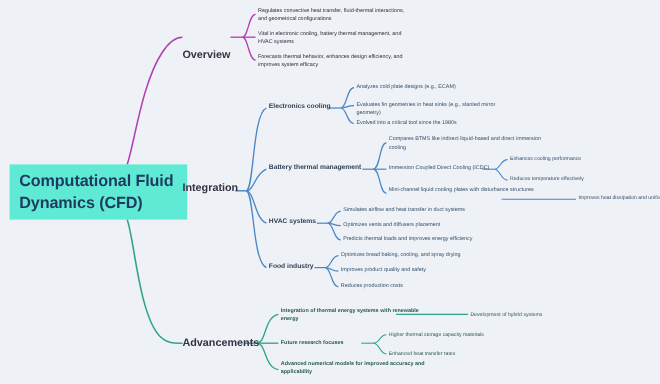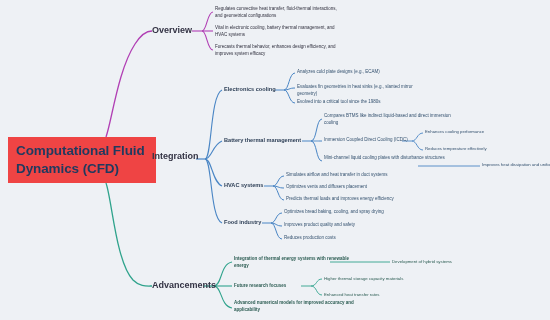--- a/index.html
+++ b/index.html
@@ -30,38 +30,38 @@
   .node {
     position: absolute;
     box-sizing: border-box;
   }
   
   #root-node {
     left: 8px;
     top: 137px;
     width: 148px;
     height: 46px;
-    background: #ef4444;
+    background: #5eead4;
     color: #1f3a5f;
     font-size: 13.5px;
     font-weight: bold;
     line-height: 1.35;
     padding: 6px 8px;
     display: flex;
     align-items: center;
     letter-spacing: -0.1px;
   }
   
   .branch-label {
     font-size: 8.2px;
     font-weight: bold;
     white-space: nowrap;
     color: #3c3c4a;
   }
-  #lvl1-overview { left: 152px; top: 25px; color: #333344; }
+  #lvl1-overview { left: 152px; top: 40px; color: #333344; }
   #lvl1-applications { left: 152px; top: 151px; color: #333344; }
   #lvl1-advancements { left: 152px; top: 280px; color: #333344; text-align: center; }
   .branch-label.big { font-size: 9px; }
 
   
   .lvl2 {
     position: absolute;
     font-size: 5.6px;
     font-weight: bold;
     color: #2c3e55;

